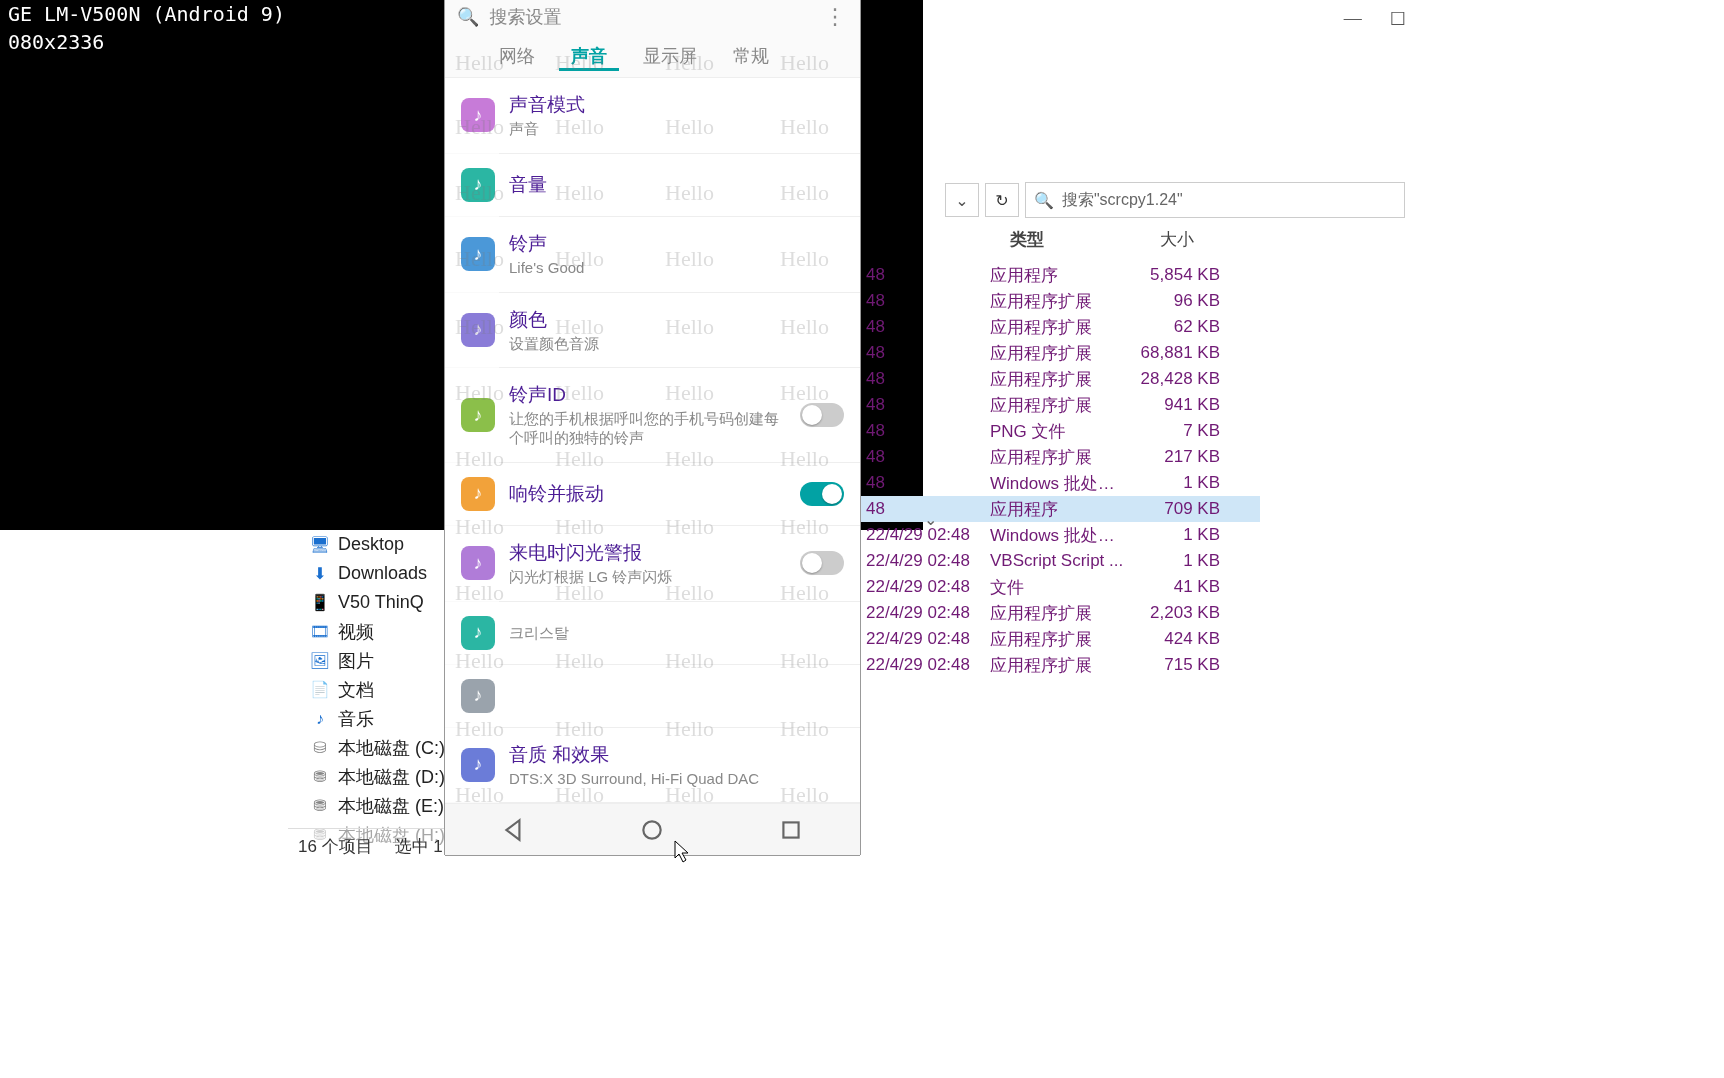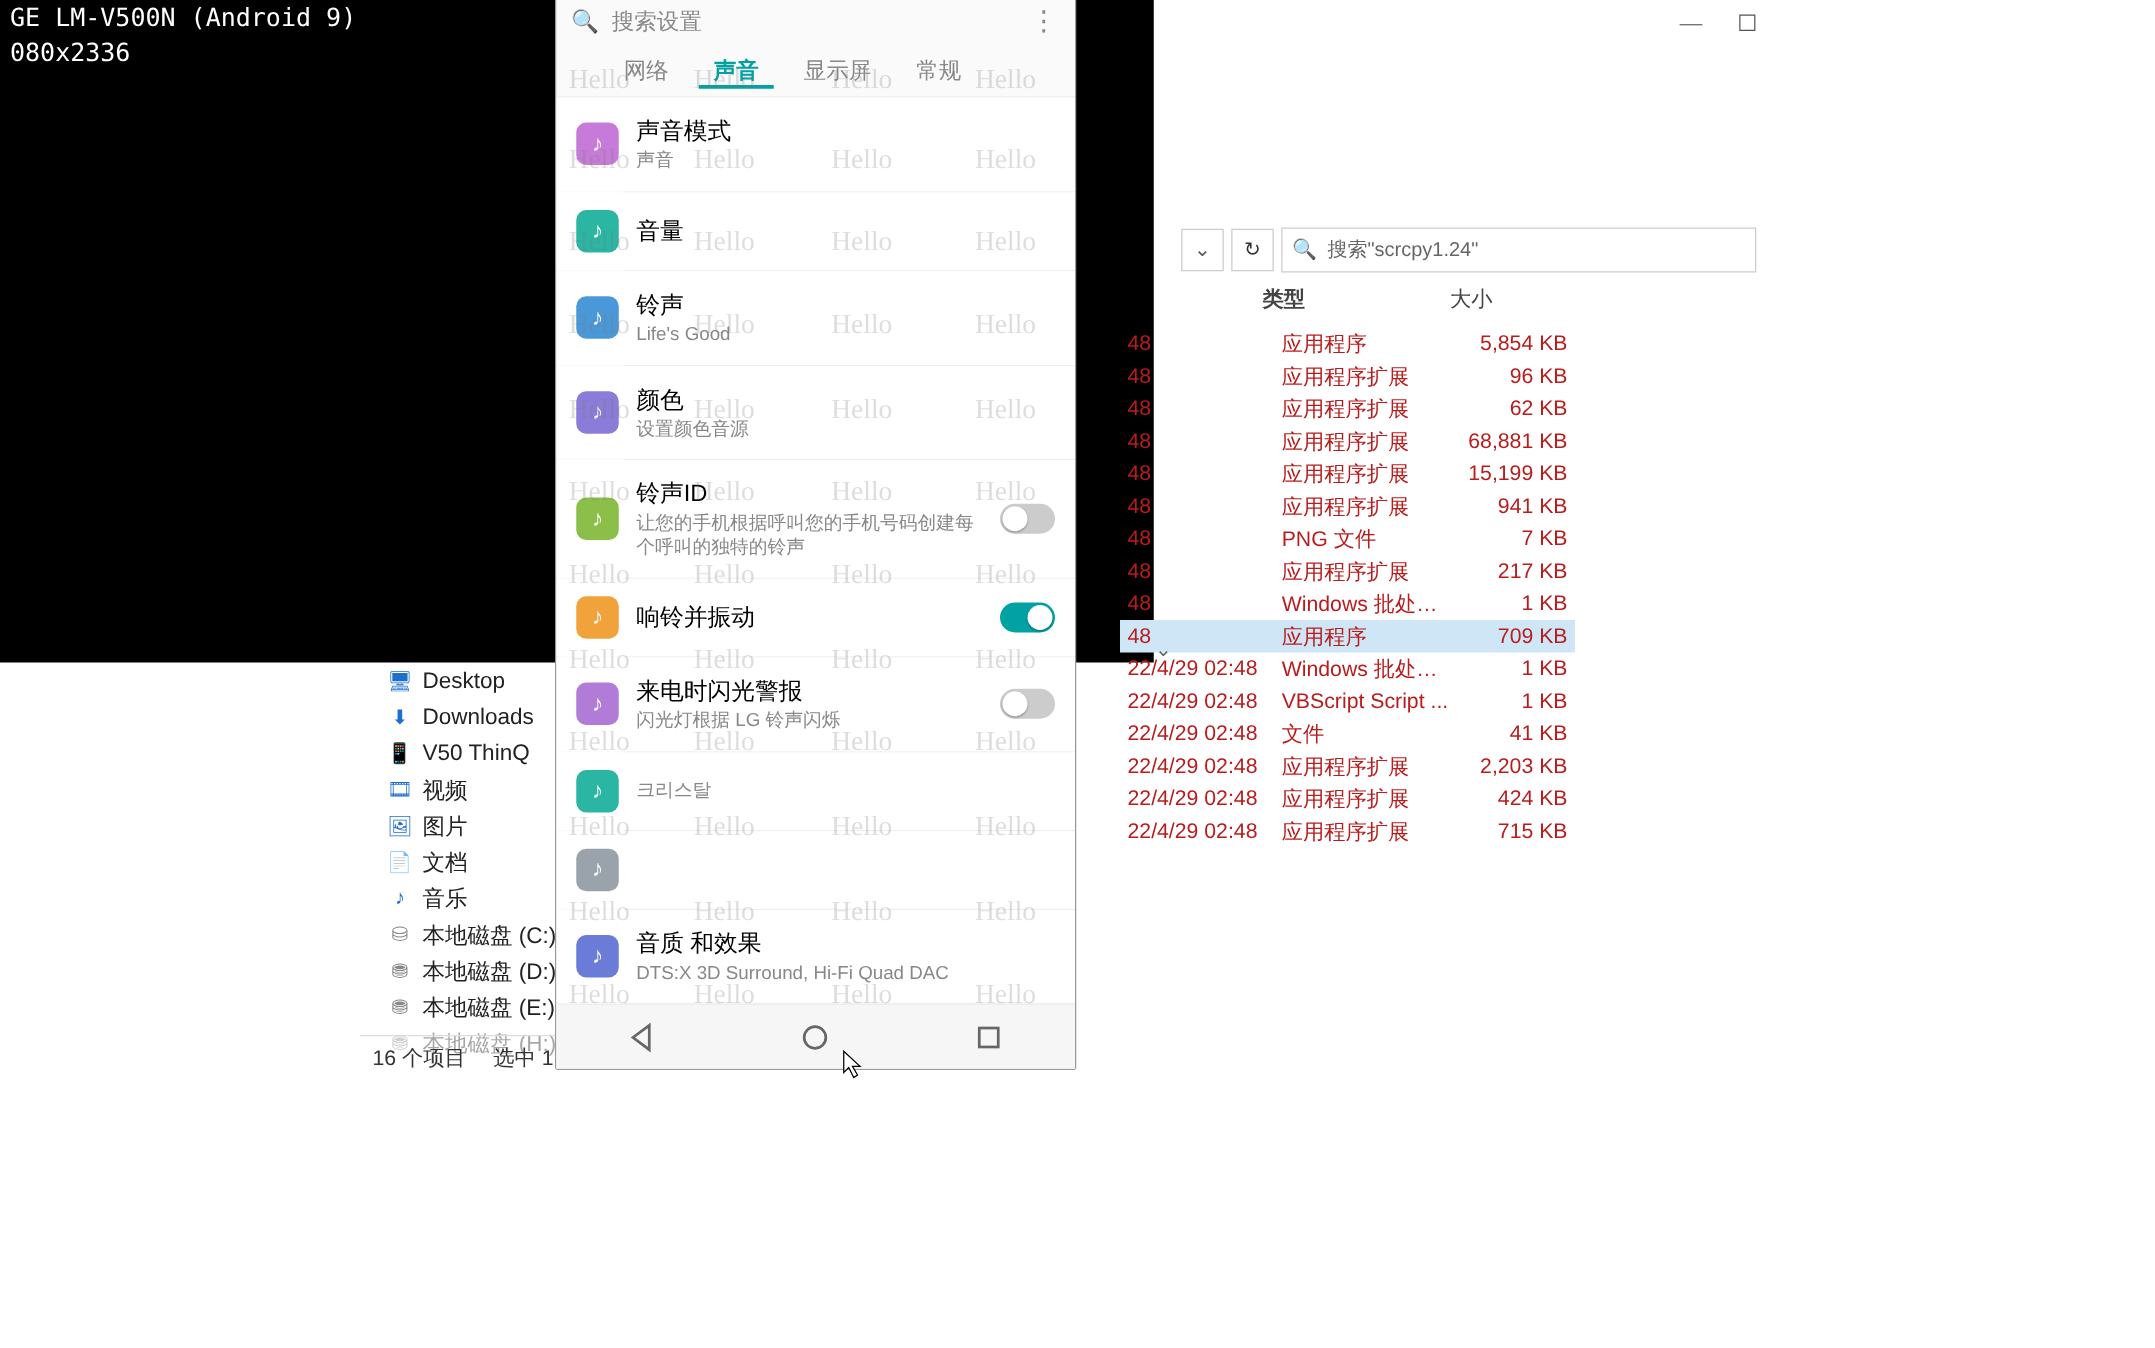--- a/index.html
+++ b/index.html
@@ -79,22 +79,21 @@
     z-index: 2;
   }
   .explorer-columns .col-type { width: 150px; padding-left: 10px; font-weight: bold; }
   .explorer-columns .col-size { width: 120px; padding-left: 10px; }
   .explorer-filelist {
     position: absolute;
     left: 860px; top: 262px;
     width: 400px;
     z-index: 2;
     font-size: 17px;
-    color: #b91c1c;
-    padding-left: 36px;
+    color: #701a75;
   }
   .explorer-filelist .row {
     display: flex;
     height: 26px;
     align-items: center;
     padding-left: 6px;
   }
   .explorer-filelist .row.sel { background: #cfe6f7; }
   .explorer-filelist .date { width: 110px; white-space: nowrap; overflow: hidden; }
   .explorer-filelist .type { width: 150px; padding-left: 14px; white-space: nowrap; overflow: hidden; text-overflow: ellipsis;}
@@ -174,21 +173,21 @@
     position: relative;
     background: #fff;
   }
   .phone .divider { height: 1px; background: #eee; margin-left: 54px; }
   .phone .ric {
     width: 34px; height: 34px; border-radius: 8px;
     display: inline-flex; align-items: center; justify-content: center;
     color: #fff; font-size: 18px; flex: 0 0 34px;
   }
   .phone .labels { flex: 1; min-width: 0; }
-  .phone .labels .t { font-size: 19px; color: #000000; }
+  .phone .labels .t { font-size: 19px; color: #4c1d95; }
   .phone .labels .s { font-size: 15px; color: #888; margin-top: 2px; line-height: 1.25; }
   .phone .switch {
     width: 44px; height: 24px; border-radius: 12px; position: relative;
     background: #ccc;
   }
   .phone .switch::after {
     content: ""; position: absolute; top: 2px; left: 2px;
     width: 20px; height: 20px; border-radius: 50%; background: #fff;
     box-shadow: 0 1px 2px rgba(0,0,0,.3);
   }
@@ -280,21 +279,21 @@
       <span class="size">62 KB</span>
     </div>
     <div class="row">
       <span class="date">48</span>
       <span class="type">应用程序扩展</span>
       <span class="size">68,881 KB</span>
     </div>
     <div class="row">
       <span class="date">48</span>
       <span class="type">应用程序扩展</span>
-      <span class="size">15,199 KB</span>
+      <span class="size">28,428 KB</span>
     </div>
     <div class="row">
       <span class="date">48</span>
       <span class="type">应用程序扩展</span>
       <span class="size">941 KB</span>
     </div>
     <div class="row">
       <span class="date">48</span>
       <span class="type">PNG 文件</span>
       <span class="size">7 KB</span>

